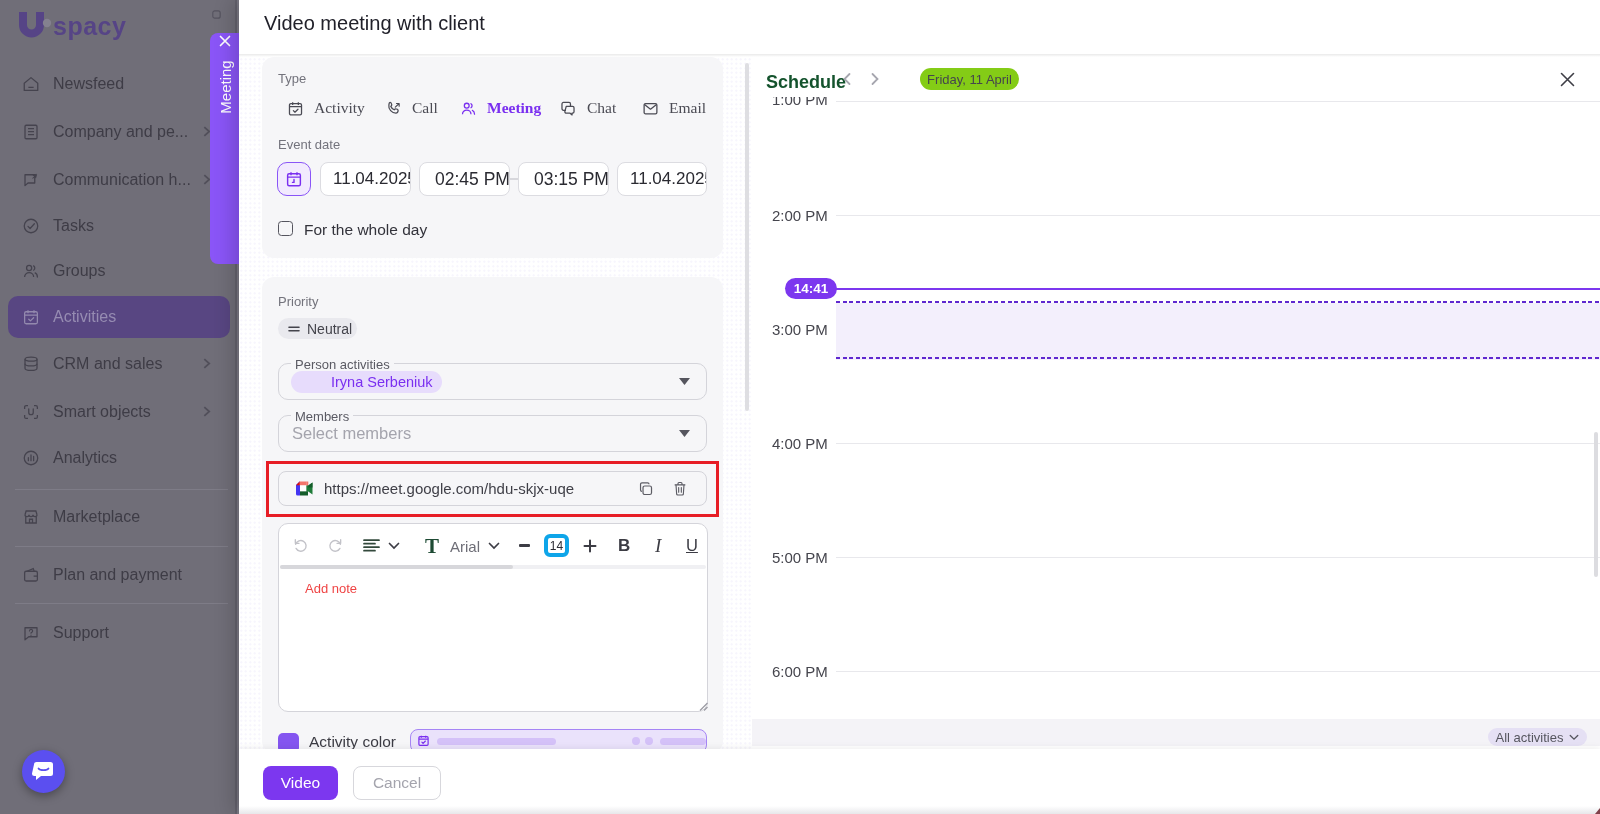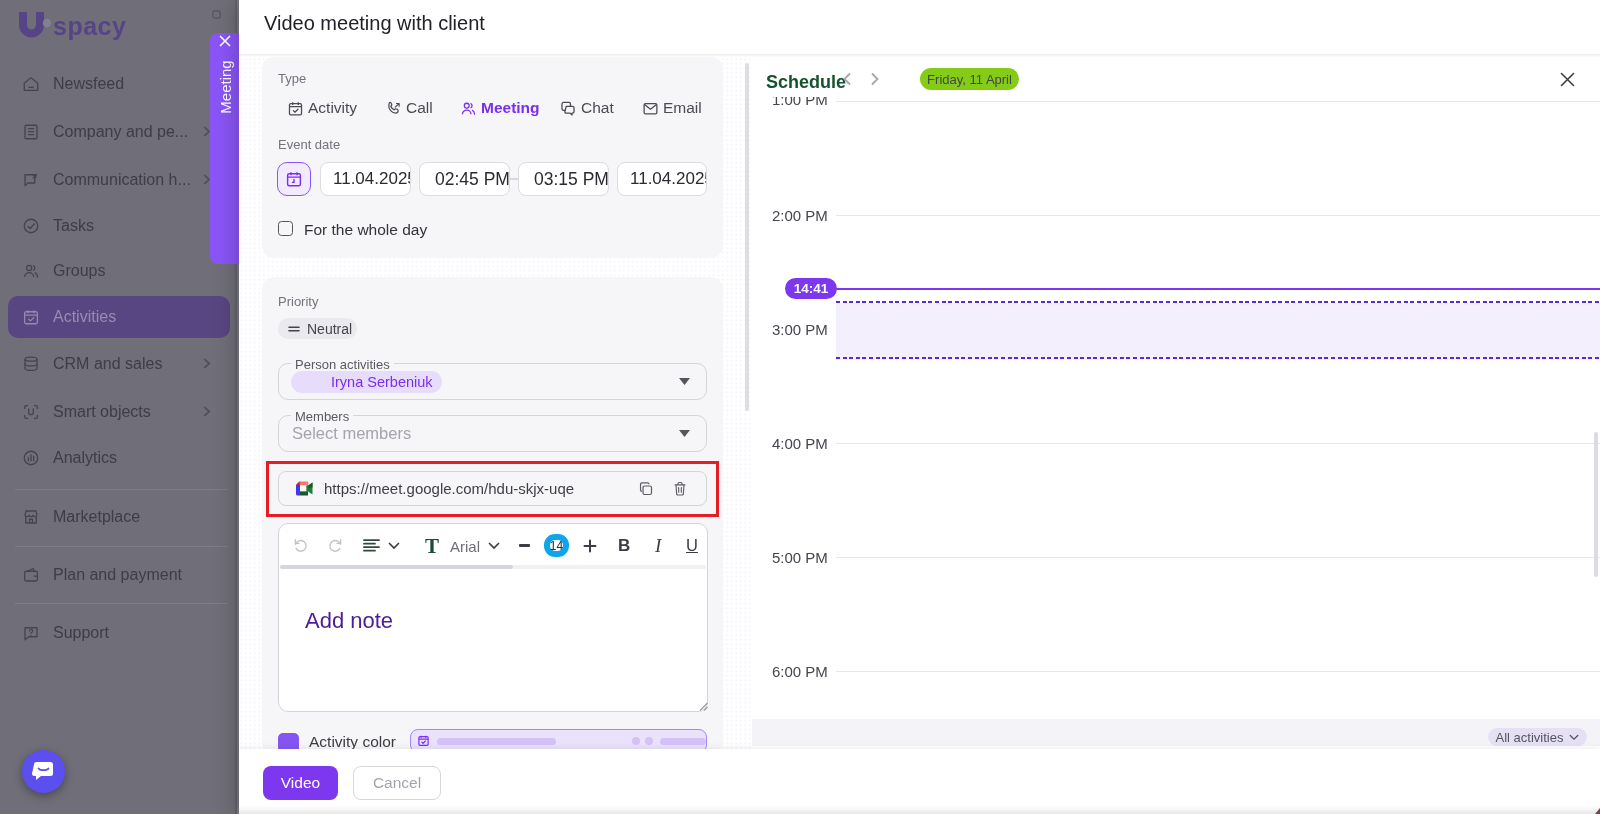--- a/index.html
+++ b/index.html
@@ -10,21 +10,21 @@
         background-size:4.5px 4.5px;}
   svg{display:block;}
   .mi{position:absolute;left:22px;width:18px;height:18px;color:#45434e;}
   .mt{position:absolute;left:53px;font-size:16px;color:#3e3c46;white-space:nowrap;}
   .mch{position:absolute;left:201px;width:11px;height:11px;color:#514f5a;}
   .lbl{font-size:13px;color:#73737c;}
   .inp{background:#fff;border:1px solid #dcdce1;border-radius:8px;overflow:hidden;
        font-size:17px;color:#2a2a31;display:flex;align-items:center;padding-left:12px;white-space:nowrap;}
   .fs{border:1px solid #d4d4da;border-radius:10px;}
   .fslbl{position:absolute;top:-7px;left:12px;background:#f6f6f8;padding:0 4px;font-size:13px;color:#5a5a63;white-space:nowrap;}
-  .tab{position:absolute;display:flex;align-items:center;gap:4px;font-size:15.5px;color:#4b4b54;}
+  .tab{position:absolute;display:flex;align-items:center;gap:10px;font-size:15.5px;color:#4b4b54;font-family:Liberation Serif, serif;}
 </style>
 </head>
 <body>
 
 <div class="a" style="left:0;top:0;width:239px;height:814px;background:#706e78;"></div>
 <div class="a" style="left:235px;top:0;width:1.5px;height:814px;background:#64626d;"></div>
 <div class="a" style="left:236.5px;top:0;width:2.5px;height:814px;background:#7b7984;"></div>
 
 <div class="a" style="left:15px;top:8px;width:180px;height:36px;">
   <svg width="115" height="36" viewBox="0 0 115 36">
@@ -303,30 +303,30 @@
   </svg>
 <svg class="a" style="left:388px;top:542px;" width="12" height="8" viewBox="0 0 12 8" fill="none" stroke="#3c3c44" stroke-width="1.7" stroke-linecap="round">
     <path d="M1.5 1.5 L6 6 L10.5 1.5"></path>
   </svg>
 <div class="a" style="left:425px;top:534px;font-family:'Liberation Serif',serif;font-size:21px;font-weight:bold;color:#1d4a33;">T</div>
 <div class="a" style="left:450px;top:538px;font-size:15px;color:#6e6e77;">Arial</div>
 <svg class="a" style="left:488px;top:542px;" width="12" height="8" viewBox="0 0 12 8" fill="none" stroke="#3c3c44" stroke-width="1.7" stroke-linecap="round">
     <path d="M1.5 1.5 L6 6 L10.5 1.5"></path>
   </svg>
 <div class="a" style="left:519px;top:544px;width:11px;height:2.6px;background:#3c3c44;border-radius:1px;"></div>
-<div class="a" style="left:544px;top:534px;width:25px;height:23px;border:6px solid #0ea5e9;border-radius:11px;display:flex;align-items:center;justify-content:center;font-size:12px;color:#2c2c33;">14</div>
+<div class="a" style="left:544px;top:534px;width:25px;height:23px;border:4px solid #0ea5e9;border-radius:6px;display:flex;align-items:center;justify-content:center;font-size:12px;color:#2c2c33;">14</div>
 <svg class="a" style="left:583px;top:539px;" width="14" height="14" viewBox="0 0 14 14" stroke="#3c3c44" stroke-width="2" stroke-linecap="round">
     <path d="M7 1.5 v11 M1.5 7 h11"></path>
   </svg>
 <div class="a" style="left:618px;top:536px;font-size:17px;font-weight:bold;color:#3c3c44;">B</div>
 <div class="a" style="left:655px;top:535px;font-family:'Liberation Serif',serif;font-size:19px;font-style:italic;color:#3c3c44;">I</div>
 <div class="a" style="left:686px;top:536px;font-size:16.5px;color:#3c3c44;text-decoration:underline;">U</div>
 <div class="a" style="left:280px;top:565px;width:426px;height:4px;background:#f0f0f3;border-radius:2px;"></div>
 <div class="a" style="left:280px;top:565px;width:233px;height:4px;background:#d7d7db;border-radius:2px;"></div>
-<div class="a" style="left:305px;top:608px;font-size:22px;color:#4c1d95;">Add note</div>
+<div class="a" style="left:305px;top:581px;font-size:13px;color:#ef4444;">Add note</div>
 <svg class="a" style="left:698px;top:701px;" width="10" height="10" viewBox="0 0 10 10" stroke="#9a9aa2" stroke-width="1.2">
     <path d="M2 9.5 L9.5 2 M6 9.5 L9.5 6"></path>
   </svg>
 
 <div class="a" style="left:278px;top:733px;width:21px;height:20px;background:#8455f0;border-radius:5px;"></div>
 <div class="a" style="left:309px;top:733px;font-size:15.5px;color:#3c3c44;">Activity color</div>
 <div class="a" style="left:410px;top:729px;width:297px;height:24px;background:#eae2fb;border:1.5px solid #a685f5;border-radius:8px;"></div>
 <svg class="a" style="left:417px;top:734px;" width="13" height="13" viewBox="0 0 24 24" fill="none" stroke="#7a2ff0" stroke-width="2.2">
     <rect x="3.5" y="5" width="17" height="16" rx="2"></rect>
     <path d="M8 3 v4 M16 3 v4 M3.5 9.5 h17"></path>

